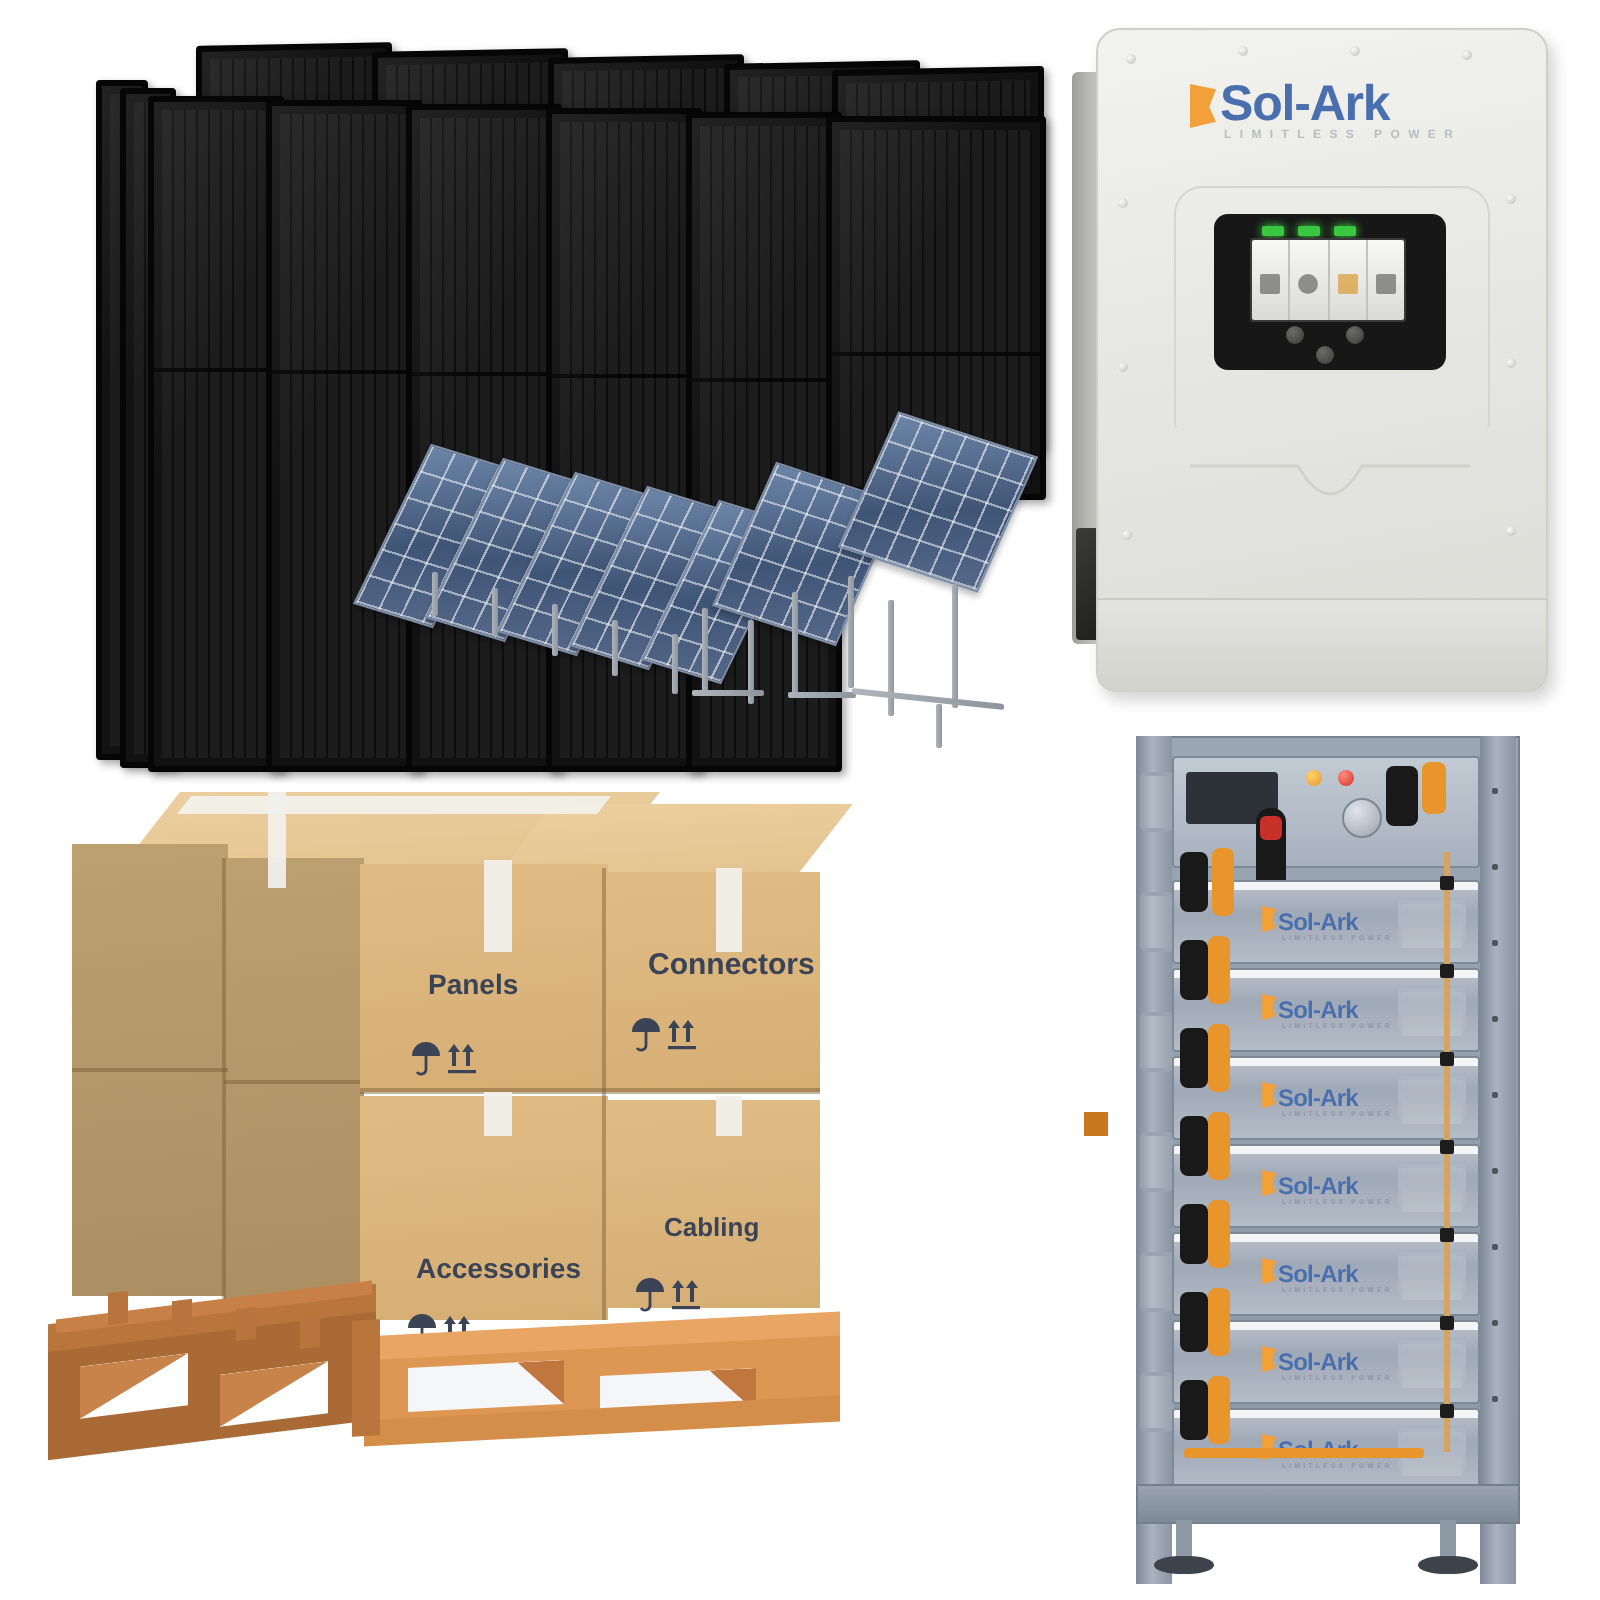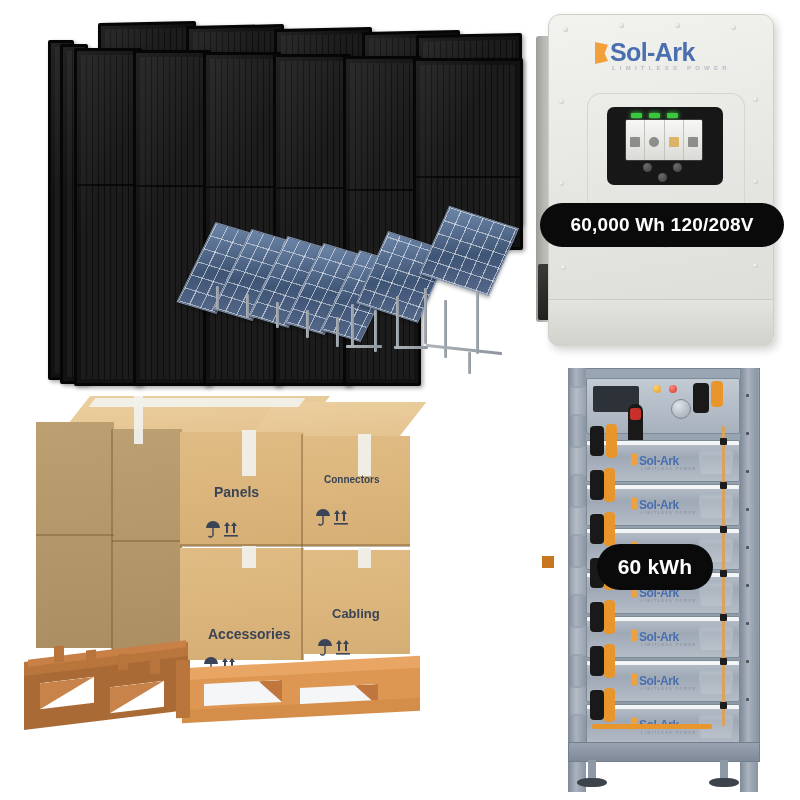--- a/index.html
+++ b/index.html
@@ -294,21 +294,21 @@
     <div class="bFront" style="left:288px;top:48px;width:108px;height:110px;"></div>
     <div class="bSeam" style="left:287px;top:46px;width:2px;height:114px;"></div>
     <div class="bSeam" style="left:166px;top:156px;width:230px;height:2.5px;"></div>
 
     <div class="tape" style="left:78px;top:10px;width:210px;height:9px;transform:skew(-38deg,0deg);"></div>
     <div class="tape" style="left:120px;top:8px;width:9px;height:48px;transform:skew(0deg,0deg) rotate(-0deg);"></div>
     <div class="tape" style="left:228px;top:42px;width:14px;height:46px;"></div>
     <div class="tape" style="left:344px;top:46px;width:13px;height:42px;"></div>
 
     <div class="bLabel" style="left:200px;top:96px;">Panels</div>
-    <div class="bLabel" style="left:310px;top:86px;font-size:10px;">Connectors</div>
+    <div class="bLabel" style="left:310px;top:86px;font-size:15px;">Connectors</div>
 
     <svg class="pMark" style="left:188px;top:130px;" viewBox="0 0 42 22">
       <path d="M4 10 a7 7 0 0 1 14 0 z" fill="#3a4456"></path>
       <path d="M11 10 v7 a2.5 2.5 0 0 1 -4.5 1" stroke="#3a4456" stroke-width="1.4" fill="none"></path>
       <g fill="#3a4456">
         <path d="M25 4 l3 4 h-2 v7 h-2 v-7 h-2 z"></path>
         <path d="M32 4 l3 4 h-2 v7 h-2 v-7 h-2 z"></path>
         <rect x="22" y="17" width="14" height="1.6"></rect>
       </g>
     </svg>
@@ -490,21 +490,15 @@
     <div class="commBlk" style="left:158px;top:334px;"></div>
 
     <div id="rackBase"></div>
     <div class="foot" style="left:26px;"></div>
     <div class="footPad" style="left:15px;"></div>
     <div class="foot" style="left:158px;"></div>
     <div class="footPad" style="left:147px;"></div>
   </div>
 
 
-  <div class="badge" id="badge-inverter" style="left:540px;top:203px;width:244px;height:44px;font-size:19px;">
-    <span>60,000 Wh 120/208V</span>
-  </div>
-
-  <div class="badge" id="badge-battery" style="left:597px;top:544px;width:116px;height:46px;font-size:21px;">
-    <span>60 kWh</span>
-  </div>
+
 
 </div>
 
 </body></html>

